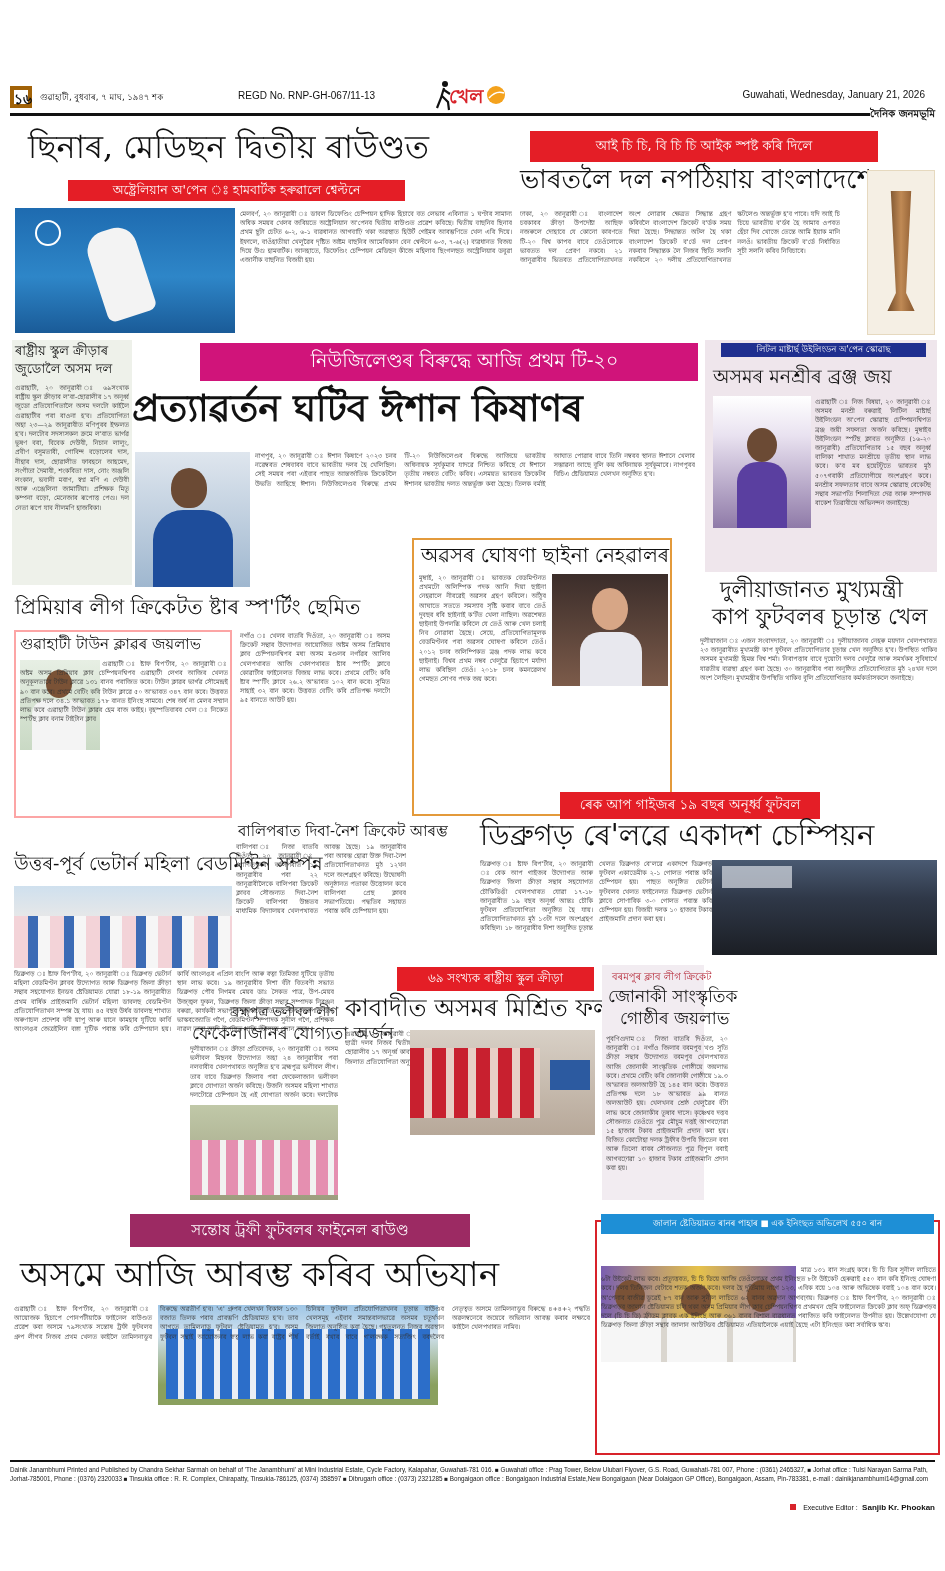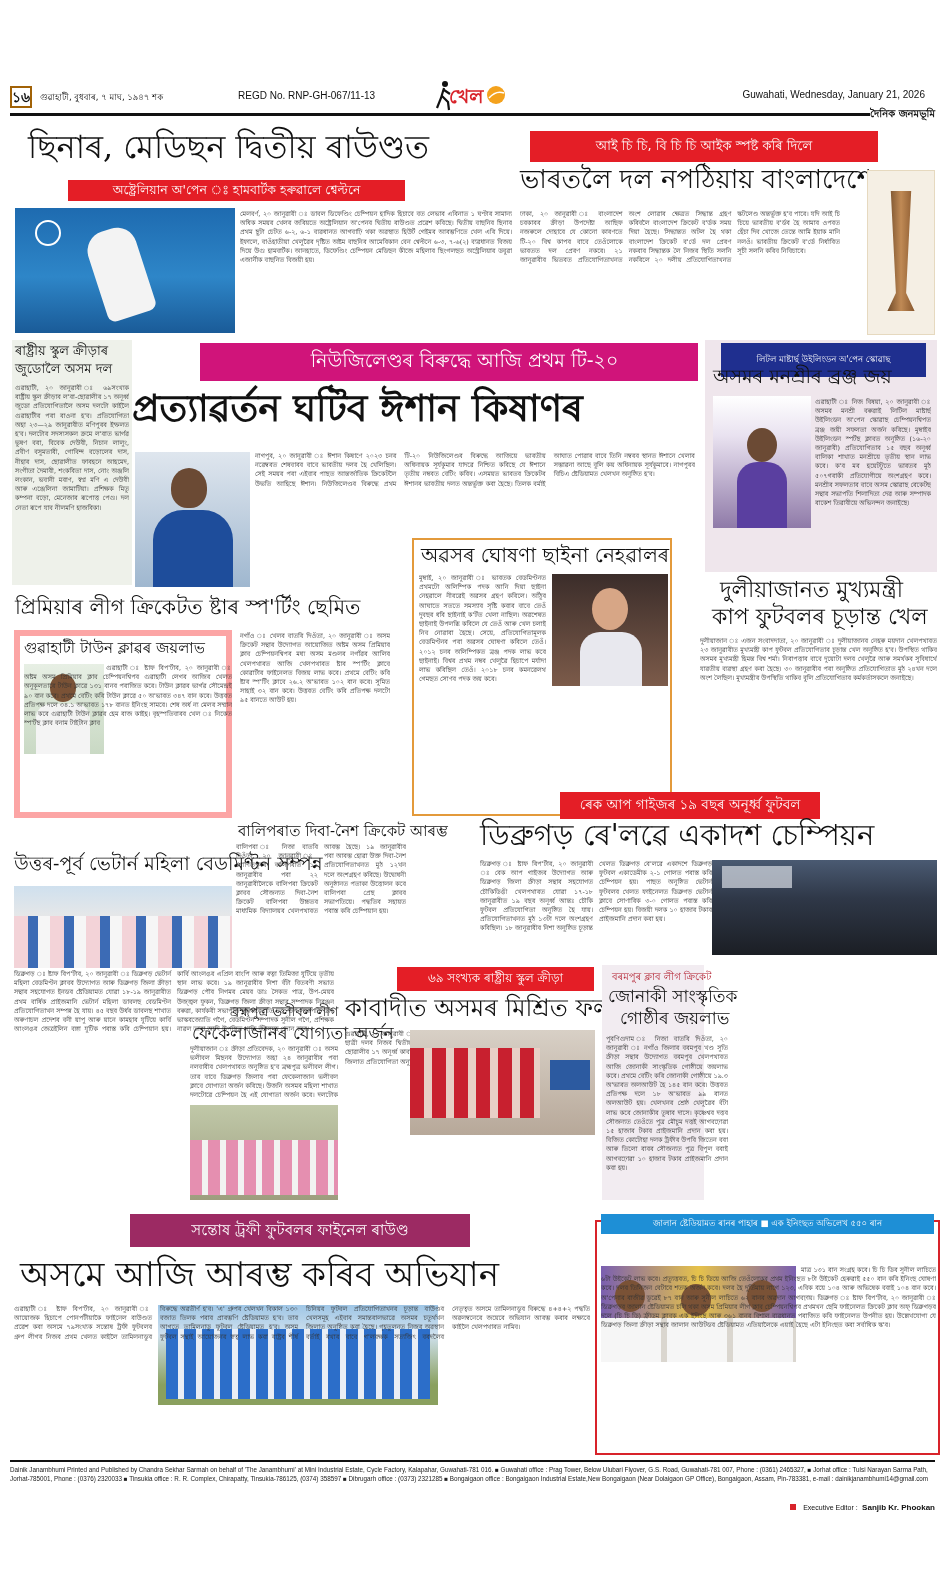--- a/index.html
+++ b/index.html
@@ -9,21 +9,21 @@
 .hl{font-family:"DejaVu Serif",serif;color:#111;white-space:nowrap;line-height:1.1;font-weight:normal}
 .body-text{font-family:"DejaVu Sans",sans-serif;font-size:6.4px;line-height:9.2px;color:#333;text-align:justify;overflow:hidden}
 .banner{color:#fff;text-align:center;white-space:nowrap;font-family:"DejaVu Sans",sans-serif;display:flex;align-items:center;justify-content:center}
 .photo{overflow:hidden}
 .rule{background:#111}
 </style>
 </head>
 <body>
 
 <div class="abs" style="left:10px;top:80px;width:925px;height:45px;">
-  <div class="abs" style="left:0;top:6px;width:22px;height:22px;border:2px solid #a16207;font-size:14px;font-weight:bold;text-align:center;line-height:18px;font-family:'DejaVu Serif',serif;">১৬</div>
+  <div class="abs" style="left:0;top:6px;width:22px;height:22px;border:4px solid #a16207;font-size:14px;font-weight:bold;text-align:center;line-height:18px;font-family:'DejaVu Serif',serif;">১৬</div>
   <div class="abs" style="left:30px;top:11px;font-size:8.5px;white-space:nowrap;">গুৱাহাটী, বুধবাৰ, ৭ মাঘ, ১৯৪৭ শক</div>
   <div class="abs" style="left:228px;top:10px;font-size:10px;font-family:'Liberation Sans',sans-serif;white-space:nowrap;">REGD No. RNP-GH-067/11-13</div>
   <div class="abs" style="left:425px;top:0;width:70px;height:34px;">
     <svg width="18" height="32" viewBox="0 0 18 32" style="position:absolute;left:0;top:0">
       <circle cx="10" cy="4" r="3" fill="#111"></circle>
         <path d="M9 8 L6 18 L2 28 M7 16 L13 22 L14 30 M9 10 L15 14" stroke="#111" stroke-width="2.2" fill="none"></path>
     </svg>
     <span style="position:absolute;left:14px;top:2px;font-size:19px;font-weight:bold;color:#d8232a;font-family:'DejaVu Serif',serif;">খেল</span>
     <svg width="22" height="22" viewBox="0 0 22 22" style="position:absolute;left:50px;top:4px">
       <circle cx="11" cy="11" r="9" fill="#f4a21d"></circle>
@@ -58,31 +58,31 @@
 
 <div class="abs banner" style="left:200px;top:343px;width:498px;height:38px;background:#d0147a;font-size:19px;padding-left:31px;">নিউজিলেণ্ডৰ বিৰুদ্ধে আজি প্ৰথম টি-২০</div>
 <div class="abs hl" style="left:132px;top:388px;font-size:37px;font-weight:bold;">প্ৰত্যাৱৰ্তন ঘটিব ঈশান কিষাণৰ</div>
 <div class="abs photo" style="left:135px;top:452px;width:115px;height:135px;background:linear-gradient(180deg,#dfe6ee,#9fb7cf);">
   <div style="position:absolute;left:36px;top:16px;width:36px;height:40px;background:#6b4a34;border-radius:50% 50% 45% 45%"></div>
   <div style="position:absolute;left:18px;top:58px;width:80px;height:80px;background:#1e4d9b;border-radius:30px 30px 0 0"></div>
 </div>
 <div class="abs body-text" style="left:255px;top:452px;width:440px;height:135px;column-count:3;column-gap:8px;">নাগপুৰ, ২০ জানুৱাৰী ঃ ঈশান কিষাণে ২০২৩ চনৰ নৱেম্বৰত শেষবাৰৰ বাবে ভাৰতীয় দলৰ হৈ খেলিছিল। সেই সময়ৰ পৰা এইবাৰ পাছত আন্তৰ্জাতিক ক্ৰিকেটলৈ উভতি আহিছে ঈশান। নিউজিলেণ্ডৰ বিৰুদ্ধে প্ৰথম টি-২০ নিউজিলেণ্ডৰ বিৰুদ্ধে আজিয়ে ভাৰতীয় অধিনায়ক সূৰ্যকুমাৰ যাদৱে নিশ্চিত কৰিছে যে ঈশানে তৃতীয় নম্বৰত বেটিং কৰিব। এসময়ত ভাৰতৰ ক্ৰিকেটৰ ঈশানৰ ভাৰতীয় দলত অন্তৰ্ভুক্ত কৰা হৈছে। তিলক বৰ্মাই আঘাত পোৱাৰ বাবে তিনি নম্বৰৰ স্থানত ঈশানে খেলাৰ সম্ভাৱনা আছে বুলি কয় অধিনায়ক সূৰ্যকুমাৰে। নাগপুৰৰ বিচিএ ষ্টেডিয়ামত খেলখন অনুষ্ঠিত হ'ব।</div>
 
 <div class="abs" style="left:705px;top:340px;width:232px;height:232px;background:#efe6ec;">
-  <div class="banner" style="position:absolute;left:16px;top:3px;width:205px;height:34px;background:#1f2f8f;font-size:8.5px;">লিটল মাষ্টাৰ্ছ উইলিংডন অ'পেন স্কোৱাছ</div>
+  <div class="banner" style="position:absolute;left:16px;top:3px;width:205px;height:14px;background:#1f2f8f;font-size:8.5px;">লিটল মাষ্টাৰ্ছ উইলিংডন অ'পেন স্কোৱাছ</div>
   <div class="hl" style="position:absolute;left:8px;top:26px;font-size:19px;">অসমৰ মনশ্ৰীৰ ব্ৰঞ্জ জয়</div>
   <div class="photo" style="position:absolute;left:8px;top:56px;width:98px;height:132px;background:linear-gradient(180deg,#fff 0%,#e9e2f0 30%,#8f7aa8 100%);">
     <div style="position:absolute;left:34px;top:32px;width:30px;height:34px;background:#6b4a34;border-radius:50%"></div>
     <div style="position:absolute;left:24px;top:66px;width:50px;height:70px;background:#5a3fa0;border-radius:20px 20px 0 0"></div>
   </div>
   <div class="body-text" style="position:absolute;left:110px;top:58px;width:116px;height:130px;">গুৱাহাটী ঃ নিজ বিষয়া, ২০ জানুৱাৰী ঃ অসমৰ মনশ্ৰী বৰুৱাই লিটিল মাষ্টাৰ্ছ উইলিংডন অ'পেন স্কোৱাছ চেম্পিয়নশ্বিপত ব্ৰঞ্জ জয়ী সফলতা অৰ্জন কৰিছে। মুম্বাইৰ উইলিংডন স্পৰ্টছ ক্লাবত অনুষ্ঠিত (১৬-২০ জানুৱাৰী) প্ৰতিযোগিতাৰ ১৫ বছৰ অনূৰ্ধ্ব বালিকা শাখাত মনশ্ৰীয়ে তৃতীয় স্থান লাভ কৰে। ক'ৰ মৰ হয়েটটুতে ভাৰতৰ মুঠ ৫০৭গৰাকী প্ৰতিযোগীয়ে অংশগ্ৰহণ কৰে। মনশ্ৰীৰ সফলতাৰ বাবে অসম স্কোৱাছ ৰেকেটছ সন্থাৰ সভাপতি শিলাদিত্য দেৱ আৰু সম্পাদক ৰাকেশ তিৱাৰীয়ে অভিনন্দন জনাইছে।</div>
 </div>
 
 <div class="abs hl" style="left:15px;top:596px;font-size:20.5px;">প্ৰিমিয়াৰ লীগ ক্ৰিকেটত ষ্টাৰ স্প'ৰ্টিং ছেমিত</div>
-<div class="abs" style="left:14px;top:630px;width:218px;height:188px;border:6px solid #fca5a5;">
+<div class="abs" style="left:14px;top:630px;width:218px;height:188px;border:2px solid #fca5a5;">
   <div class="hl" style="position:absolute;left:4px;top:4px;font-size:15px;">গুৱাহাটী টাউন ক্লাৱৰ জয়লাভ</div>
   <div class="photo" style="position:absolute;left:4px;top:28px;width:80px;height:90px;background:linear-gradient(180deg,#e7efe4,#c9d9c4);">
     <div style="position:absolute;left:26px;top:10px;width:26px;height:28px;background:#7a5236;border-radius:50%"></div>
     <div style="position:absolute;left:12px;top:40px;width:54px;height:52px;background:#f4f4f4;border-radius:14px 14px 0 0"></div>
   </div>
   <div class="body-text" style="position:absolute;left:4px;top:28px;width:208px;height:154px;text-indent:82px;">গুৱাহাটী ঃ ষ্টাফ ৰিপ'ৰ্টাৰ, ২০ জানুৱাৰী ঃ অষ্টম অসম প্ৰিমিয়াৰ ক্লাব চেম্পিয়নশ্বিপৰ গুৱাহাটী লেগৰ আজিৰ খেলত অনুকূলতাৰে টাউন ক্লাৱে ১৩১ ৰানৰ পৰাজিত কৰে। টাউন ক্লাৱৰ ভাৰ্গৱ সৌমেন্দ্ৰই ৯০ ৰান কৰে। প্ৰথমে বেটিং কৰি টাউন ক্লাৱে ৫০ অ'ভাৰত ৩৪৭ ৰান কৰে। উত্তৰত প্ৰতিপক্ষ দলে ৩৪.১ অ'ভাৰত ১৭৮ ৰানত ইনিংছ সামৰে। শেষ অৰ্ধ ন্য মেলৰ সম্মান লাভ কৰে গুৱাহাটী টাউন ক্লাৱৰ হেম ৰাজ কাইহ। বৃহস্পতিবাৰৰ খেল ঃ নিকেত স্প'ৰ্টছ ক্লাব বনাম টাইটান ক্লাব</div>
 </div>
 <div class="abs body-text" style="left:240px;top:632px;width:150px;height:188px;">নগাঁও ঃ খেলৰ বাতৰি দিওঁতা, ২০ জানুৱাৰী ঃ অসম ক্ৰিকেট সন্থাৰ উদ্যোগত আয়োজিত অষ্টম অসম প্ৰিমিয়াৰ ক্লাব চেম্পিয়নশ্বিপৰ মধ্য অসম মণ্ডলৰ নগাঁৱৰ আলিৰ খেলপথাৰত আজি খেলপথাৰত ষ্টাৰ স্প'ৰ্টিং ক্লাবে কোৱাৰ্টাৰ ফাইনেলত বিজয় লাভ কৰে। প্ৰথমে বেটিং কৰি ষ্টাৰ স্প'ৰ্টিং ক্লাবে ২৬.২ অ'ভাৰত ১০২ ৰান কৰে। সুমিত সাহাই ৩২ ৰান কৰে। উত্তৰত বেটিং কৰি প্ৰতিপক্ষ দলটো ৯৫ ৰানতে আউট হয়।</div>
 
 <div class="abs" style="left:412px;top:538px;width:260px;height:278px;border:2px solid #e39a3b;">

